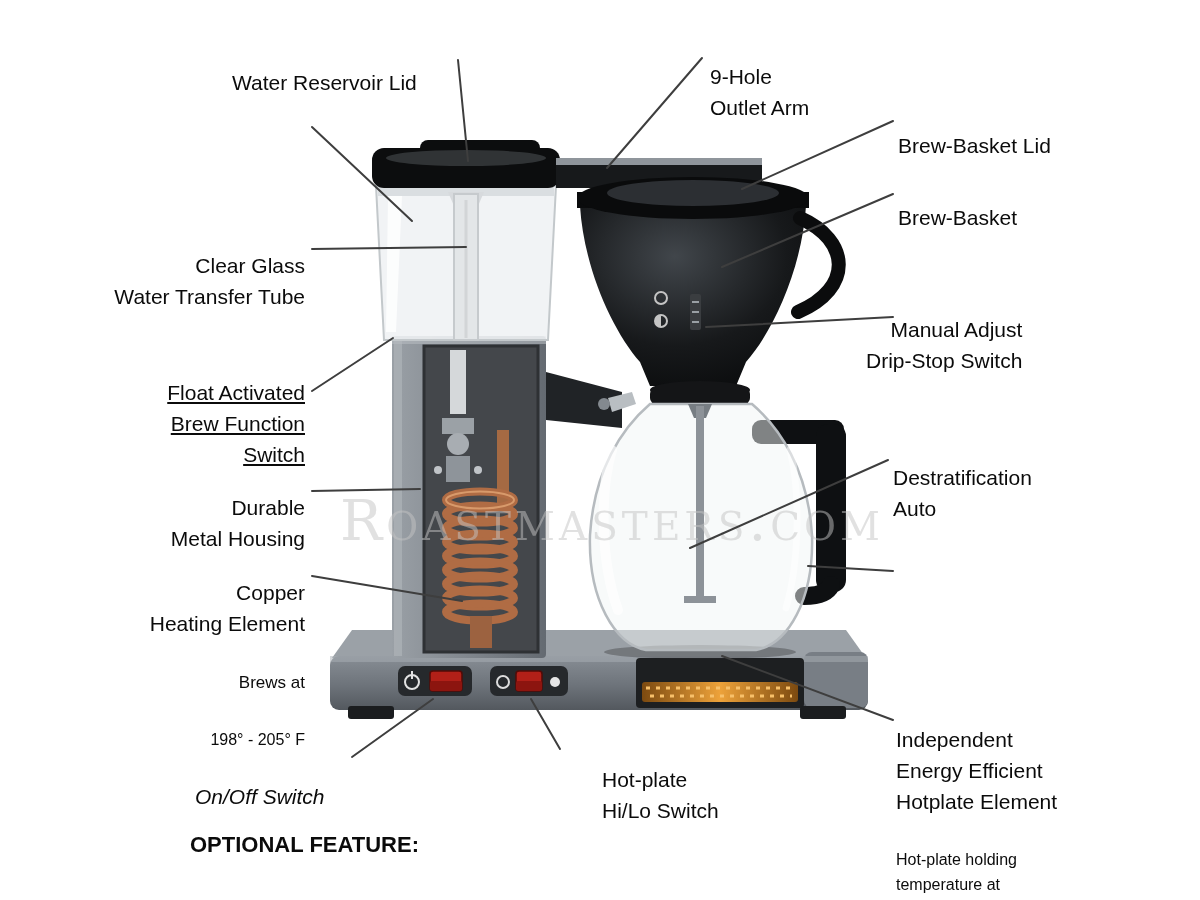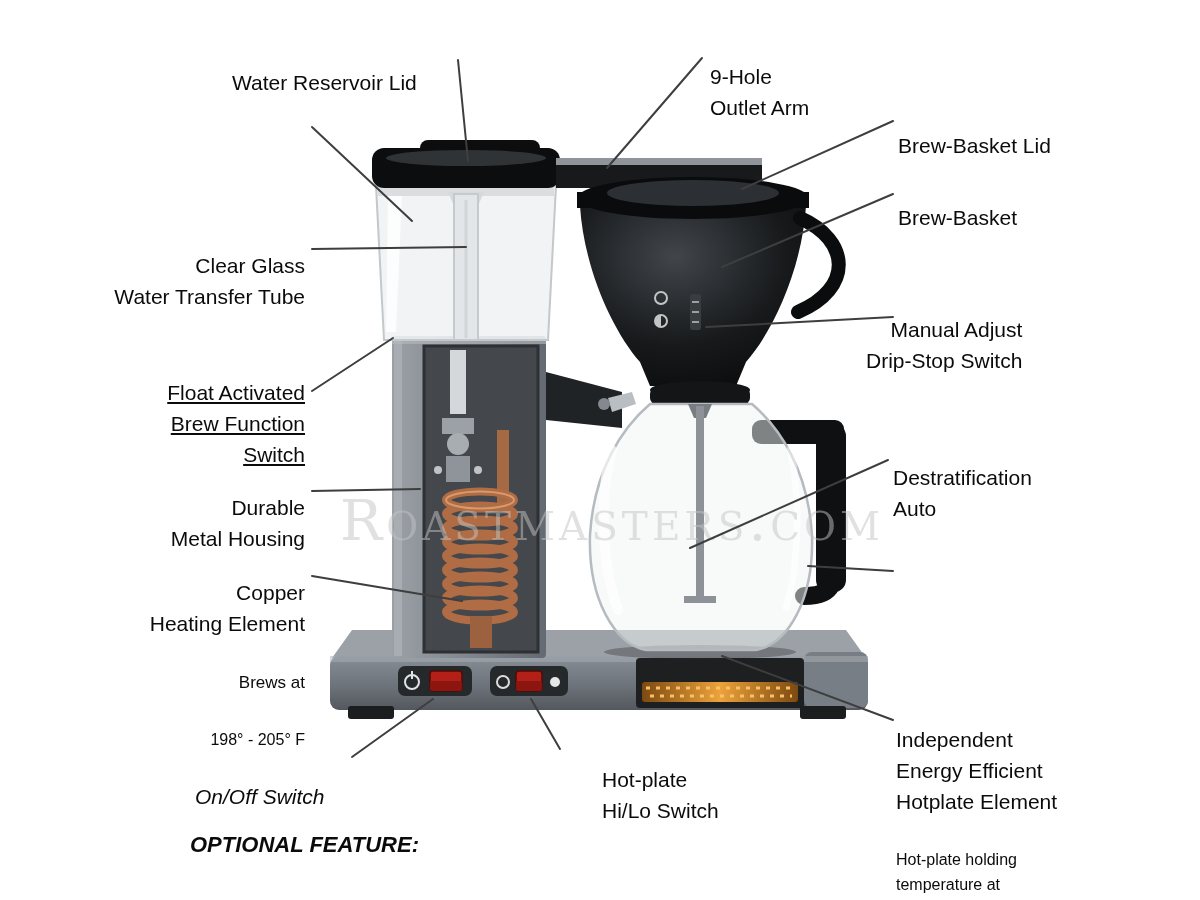--- a/index.html
+++ b/index.html
@@ -7,21 +7,21 @@
   .stage {
     position:relative; width:1200px; height:900px; background:#ffffff;
     font-family:"Liberation Sans", sans-serif; color:#0b0b0b; overflow:hidden;
   }
   .stage svg.art { position:absolute; left:0; top:0; }
   .label { position:absolute; font-size:21px; line-height:1.48; white-space:pre-line; }
   .label.right { text-align:right; }
   .label .main { display:block; }
   .label .sub  { display:block; font-size:17px; line-height:1.55; }
   .label .sub.s16 { font-size:16px; }
-  .label .boldline { display:block; font-weight:bold; font-size:22px;font-style:italic; }
+  .label .boldline { display:block; font-weight:bold; font-size:22px; }
   .label .plainline { display:block; font-size:21px; }
 </style>
 </head>
 <body>
 
 <div class="stage">
 
   <svg class="art" width="1200" height="900" viewBox="0 0 1200 900">
     <defs>
       <linearGradient id="gradGray" x1="0" y1="0" x2="1" y2="0">

